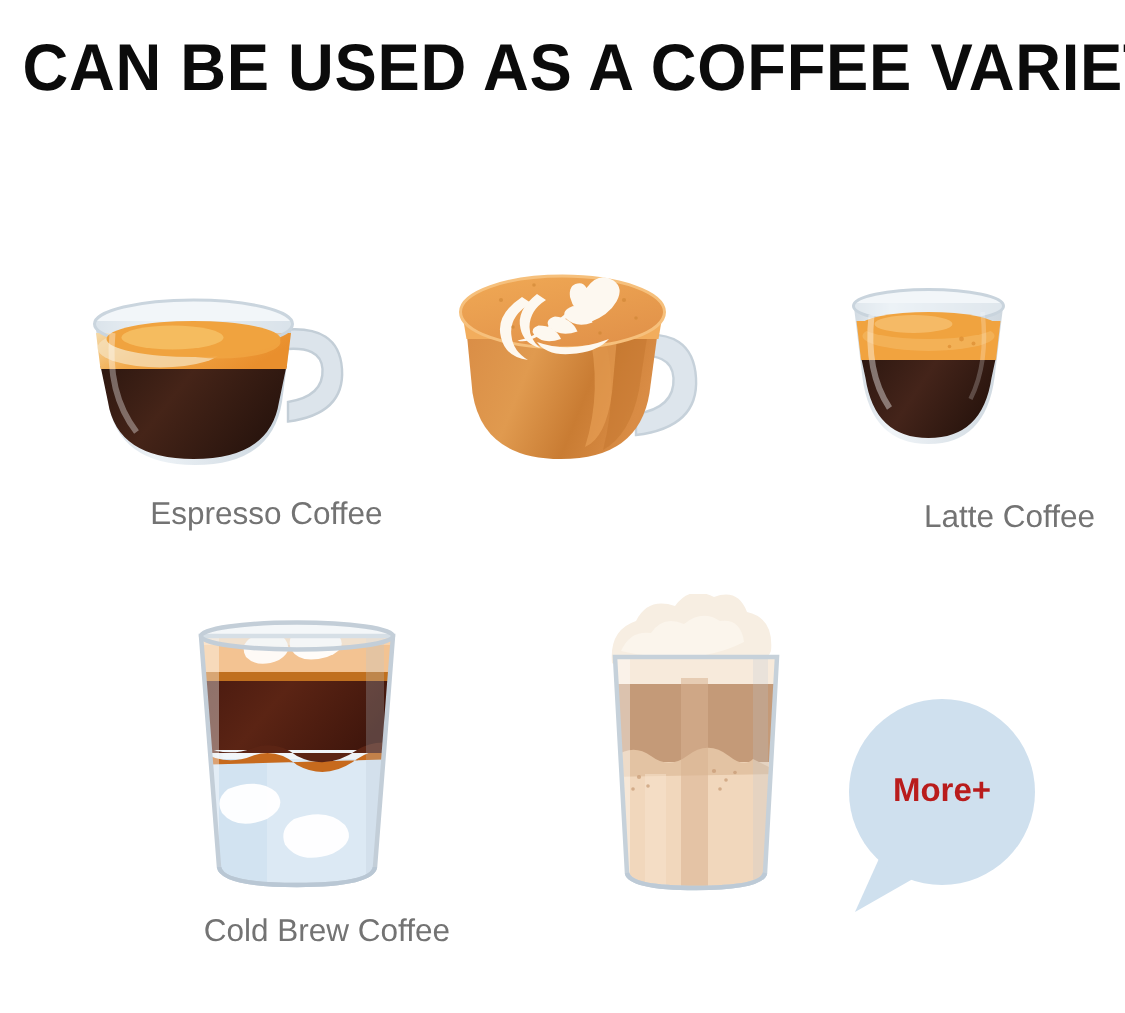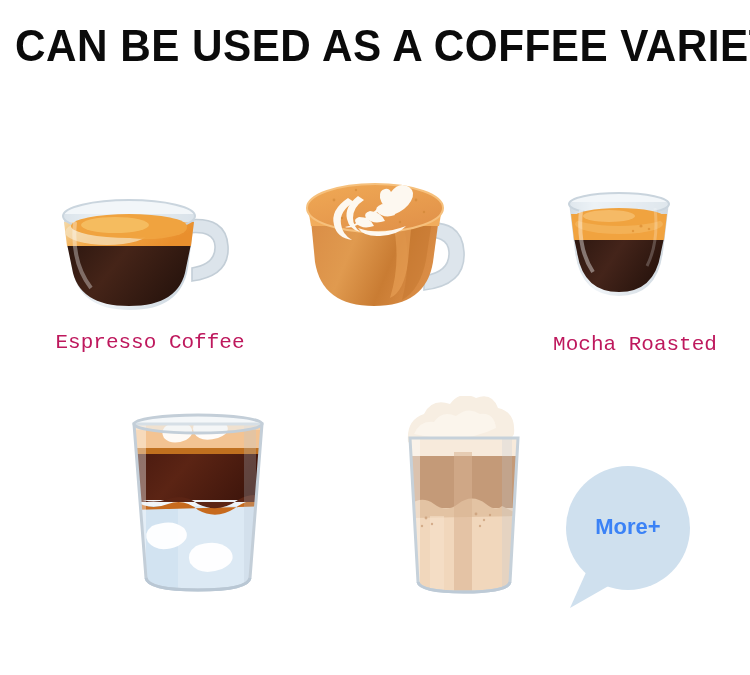--- a/index.html
+++ b/index.html
@@ -43,27 +43,27 @@
   .item {
     position: absolute;
   }
   .art {
     position: absolute;
     left: 0;
     top: 0;
   }
   .caption {
     position: absolute;
-    text-align: center;
+    text-align: right;
     font-size: 21px;
     line-height: 26px;
     font-weight: 400;
-    color: #be185d;
+    color: #737373;
     white-space: nowrap;
-    font-family: Liberation Mono, monospace;
+    font-family: Liberation Sans, sans-serif;
   }
 
   
   #item-espresso   { left: 45px;  top: 182px; width: 210px; height: 185px; }
   #item-latte      { left: 296px; top: 166px; width: 180px; height: 200px; }
   #item-mocha      { left: 545px; top: 190px; width: 180px; height: 180px; }
   #item-coldbrew   { left: 100px; top: 410px; width: 195px; height: 235px; }
   #item-roasted    { left: 370px; top: 396px; width: 180px; height: 248px; }
   #item-more       { left: 560px; top: 462px; width: 150px; height: 150px; }
 
@@ -81,21 +81,21 @@
     height: 150px;
   }
   #more-label {
     position: absolute;
     left: 0;
     top: 52px;
     width: 136px;
     text-align: center;
     font-size: 22px;
     font-weight: bold;
-    color: #3b82f6;
+    color: #b91c1c;
     letter-spacing: 0px;
     pointer-events: none;
   }
 </style>
 </head>
 <body>
 
 <div id="page">
 
   <div id="page-title">CAN BE USED AS A COFFEE VARIETY</div>
@@ -227,21 +227,21 @@
 
       <g fill="#d9872c" opacity="0.6">
         <circle cx="96" cy="36" r="1.6"></circle>
           <circle cx="104" cy="39" r="1.3"></circle>
         <circle cx="88" cy="41" r="1.2"></circle>
       </g>
 
       <path d="M36 20 q-4 38 12 62" stroke="#ffffff" stroke-width="4" fill="none" opacity="0.4"></path>
       <path d="M110 18 q4 34 -8 58" stroke="#ffffff" stroke-width="3" fill="none" opacity="0.22"></path>
     </svg>
-    <div class="caption" id="caption-mocha">Mocha Roasted</div>
+    <div class="caption" id="caption-mocha">Latte Coffee</div>
   </div>
 
   <div class="item" id="item-coldbrew">
     <svg class="art" width="195" height="195" viewBox="0 0 195 195">
       <defs>
         <clipPath id="cbClip">
           <path d="M34 14 L162 14 L150 168 q-2 12 -52 12 q-50 0 -52 -12 z"></path>
         </clipPath>
         <linearGradient id="cbGlass" x1="0" y1="0" x2="1" y2="0">
           <stop offset="0%" stop-color="#cfd9e1"></stop>
@@ -285,20 +285,21 @@
         <rect x="34" y="0" width="12" height="195" fill="#ffffff" opacity="0.38"></rect>
         <rect x="144" y="0" width="12" height="195" fill="#b9c7d4" opacity="0.25"></rect>
       </g>
 
       <path d="M34 14 L162 14 L150 168 q-2 12 -52 12 q-50 0 -52 -12 z" fill="none" stroke="#c3ced8" stroke-width="3"></path>
       <ellipse cx="98" cy="14" rx="64" ry="9" fill="#e9eff4" opacity="0.5"></ellipse>
       <ellipse cx="98" cy="14" rx="64" ry="9" fill="none" stroke="#c3ced8" stroke-width="3"></ellipse>
 
       <path d="M46 168 q2 12 52 12 q50 0 52 -12" fill="none" stroke="#b9c7d4" stroke-width="3"></path>
     </svg>
+    <div class="caption" id="caption-coldbrew">Cold Brew Coffee</div>
   </div>
 
   <div class="item" id="item-roasted">
     <svg class="art" width="180" height="210" viewBox="0 0 180 210">
       <defs>
         <clipPath id="roClip">
           <path d="M40 42 L148 42 L140 186 q-2 10 -46 10 q-44 0 -46 -10 z"></path>
         </clipPath>
         <linearGradient id="roGlass" x1="0" y1="0" x2="1" y2="0">
           <stop offset="0%" stop-color="#d2dbe3"></stop>

